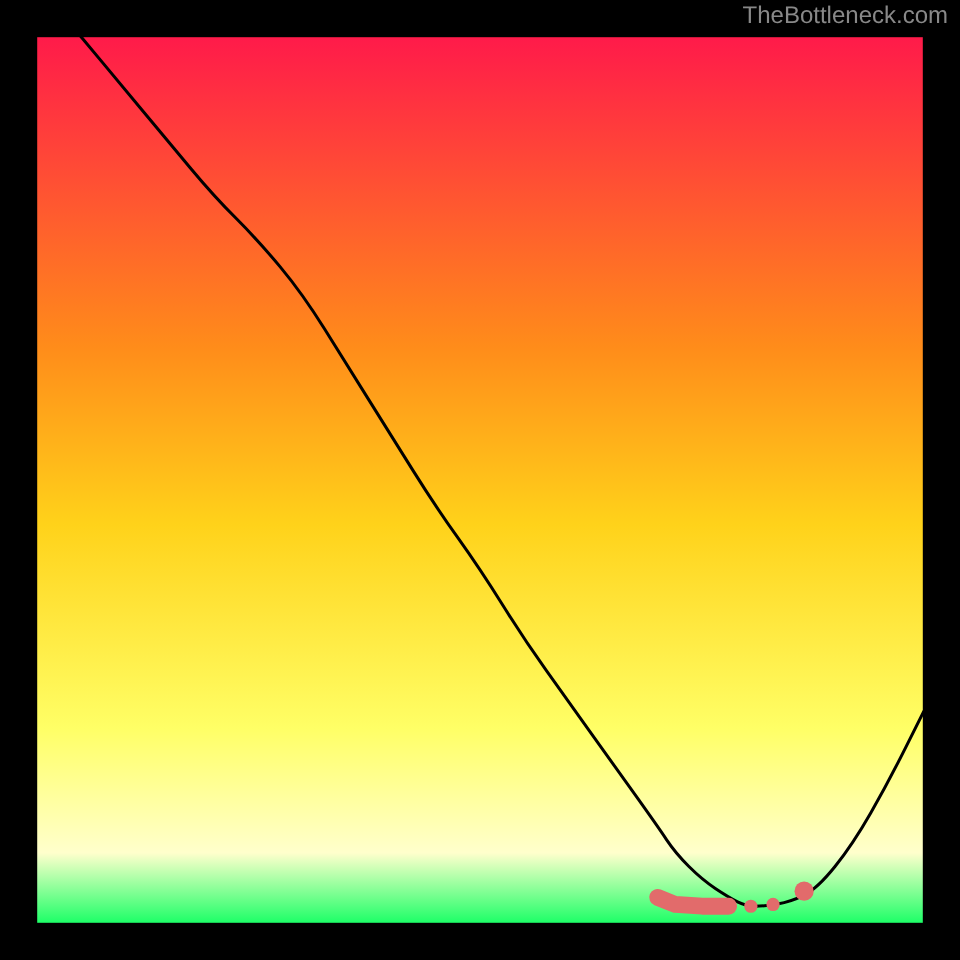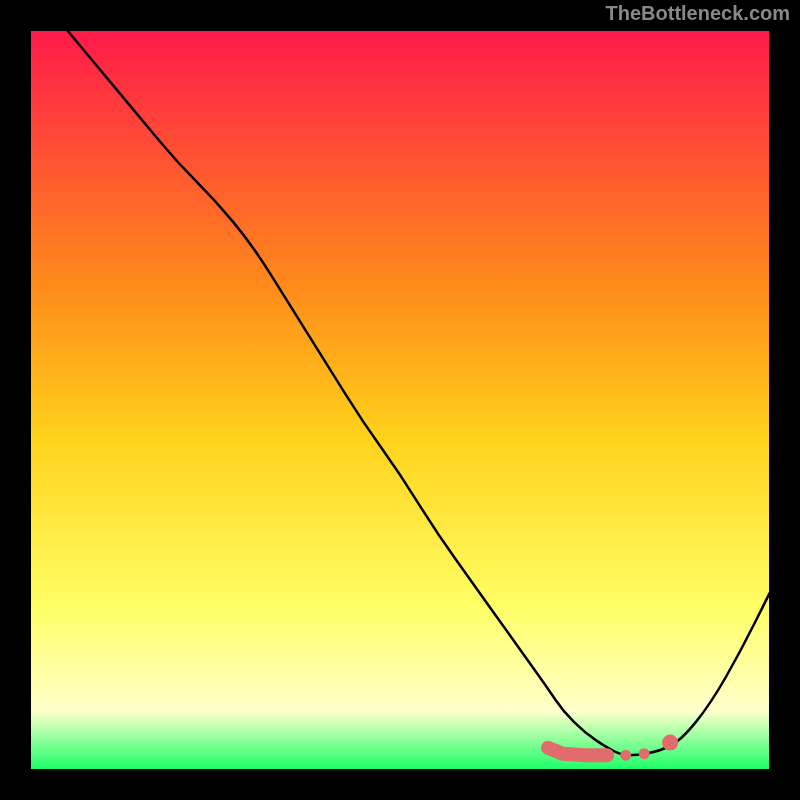--- a/index.html
+++ b/index.html
@@ -11,21 +11,21 @@
     font-family: Arial, Helvetica, sans-serif;
     overflow: hidden;
     position: relative;
   }
   .watermark {
     position: absolute;
     top: 2px;
     right: 10px;
     color: #888;
     font-size: 20px;
-    font-weight: bold;
+    font-weight: normal;
     z-index: 10;
   }
   .plot-frame {
     position: absolute;
     left: 30px;
     top: 30px;
     width: 740px;
     height: 740px;
     background: #000;
   }

